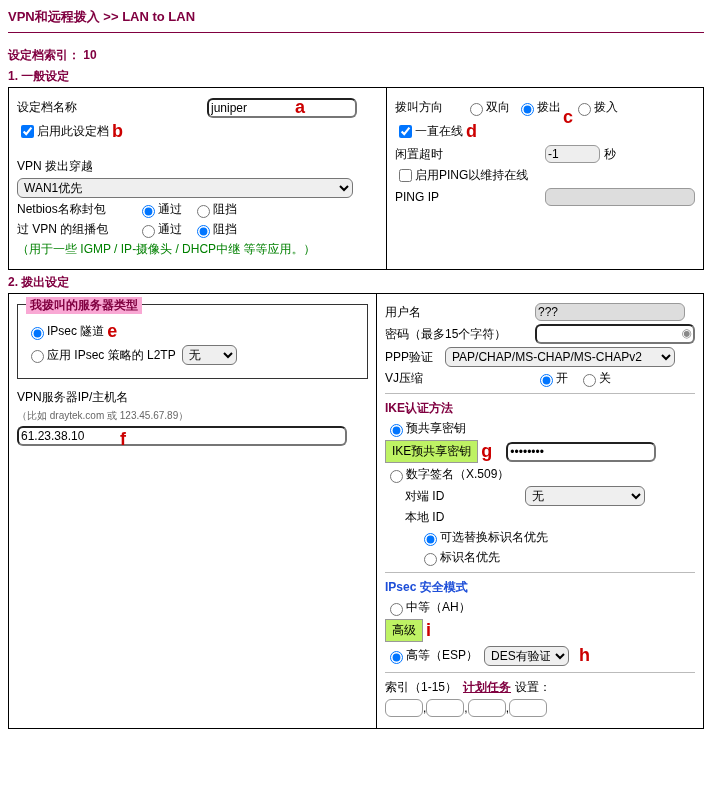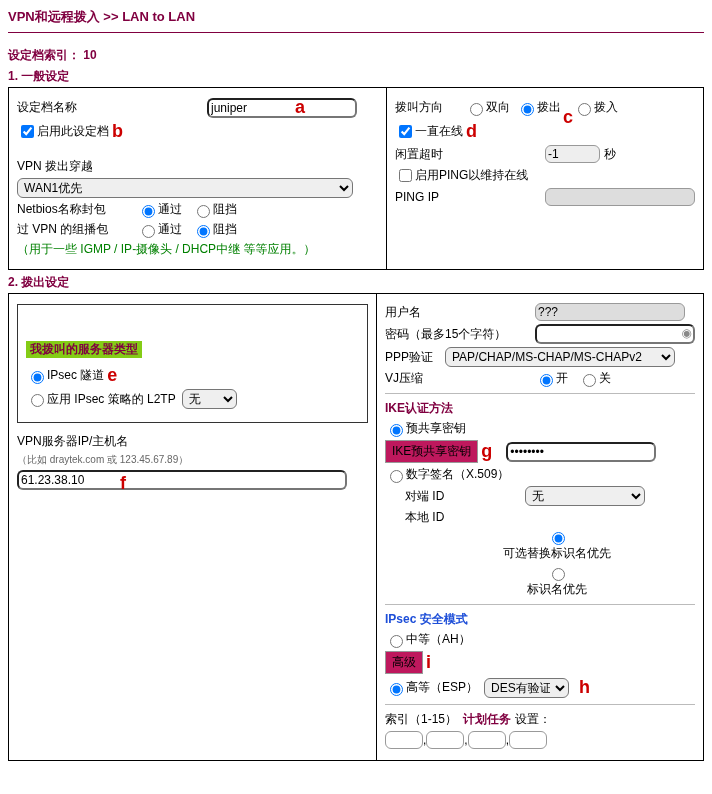--- a/index.html
+++ b/index.html
@@ -53,50 +53,49 @@
   input[type=password].pwd-input { width: 160px; }
   input[type=password].ike-input { width: 150px; }
   select.wan-select { width: 336px; }
   select.l2tp-select { width: 55px; }
   select.ppp-select { width: 230px; }
   select.peer-select { width: 120px; }
   select.esp-select { width: 85px; }
   .gap { height: 10px; }
   .ann { color: #c00; font-weight: bold; font-size: 18px; font-family: Arial; margin-left:3px; }
   .btn {
-    background: #be185d;
+    background: #bef264;
     border: 1px solid #999;
     padding: 2px 6px;
     font-size: 12px;
     cursor: pointer;
   }
   .green-note { color: #008000; }
   .fieldset {
     border: 1px solid #333;
     padding: 6px 8px 10px 8px;
     margin: 4px 0 8px 0;
   }
   .fieldset-legend {
     color: #800040;
     font-weight: bold;
     position: relative;
     top: -14px;
-    background: #84cc16;
+    background: #f9a8d4;
     padding: 0 4px;
     display: inline-block;
-    margin-top: 44px;
   }
   .fieldset-body { margin-top: -10px; }
   .gray-note { color: #666; font-size: 10px; }
   .indent1 { margin-left: 20px; }
-  .indent2 { margin-left: 34px; flex-direction: column; }
+  .indent2 { margin-left: 34px; }
   hr.thin { border:none; border-top:1px solid #bbb; margin:6px 0; }
   .pwd-wrap { position:relative; display:inline-block; }
   .eye-icon { position:absolute; right:3px; top:2px; color:#888; font-size:12px; cursor:pointer;}
-  .sched-label { color:#800040; font-weight:bold; }
+  .sched-label { color:#800040; font-weight:bold; text-decoration:underline; }
 </style>
 </head>
 <body>
 
 <div class="breadcrumb">VPN和远程拨入 &gt;&gt; LAN to LAN</div>
 <hr class="sep">
 
 <div class="profile-index">设定档索引： 10</div>
 <div class="section-title">1. 一般设定</div>
 

